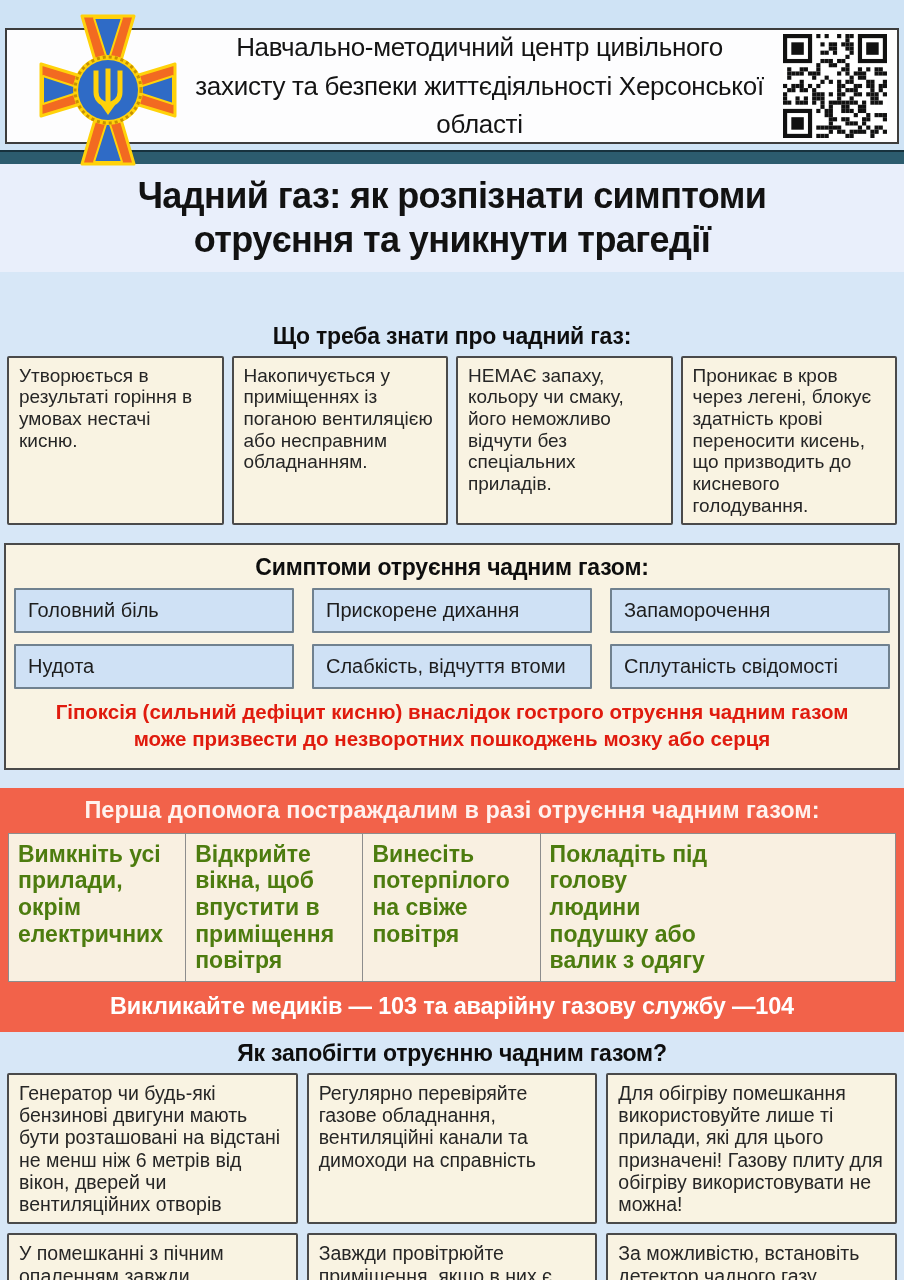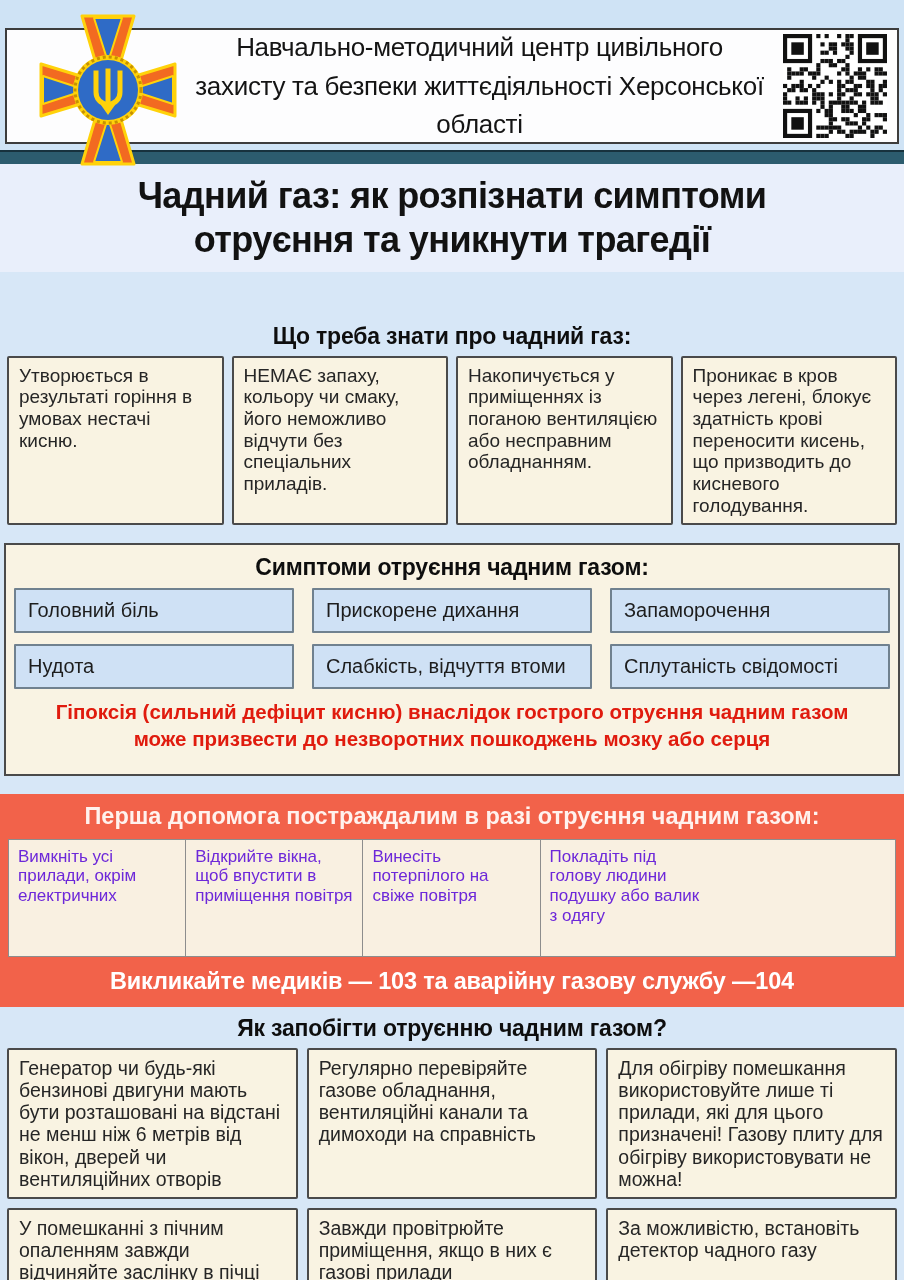--- a/index.html
+++ b/index.html
@@ -48,21 +48,21 @@
   }
   .card {
     background:#f9f3e2; border:2px solid #4a4a4a; border-radius:2px;
     padding:7px 10px; font-size:19px; line-height:1.14; color:#262626;
     min-height:167px;
   }
 
   
   .symptoms-panel {
     margin:18px 4px; background:#f9f3e3; border:2px solid #4a4a4a;
-    padding:4px 8px 19px;
+    padding:4px 8px 13px;
   }
   .sym-grid {
     display:grid; grid-template-columns:repeat(3,1fr); gap:11px 18px; margin-top:3px;
   }
   .sym-box {
     background:#cfe1f5; border:2px solid #70818f; border-radius:1px;
     height:45px; display:flex; align-items:center; padding:0 12px;
     font-size:20px; color:#1d1d1d;
   }
   .warning {
@@ -74,21 +74,21 @@
   .firstaid { background:#f2624a; margin-top:9px; padding:5px 0 3px; }
   .firstaid h2 {
     text-align:center; color:#fff2ee; font-size:23.5px; font-weight:bold; padding:4px 10px 9px;
   }
   .steps {
     margin:0 8px; display:grid; grid-template-columns:repeat(5,1fr);
     background:#f9f0e1; border:1px solid #8d8d8d;
   }
   .step {
     border-right:1px solid #8d8d8d; padding:7px 9px;
-    font-size:17px; line-height:1.16; color:#6d28d9; min-height:116px;
+    font-size:23px; line-height:1.16; color:#4d7c0f; min-height:116px;font-weight:bold;
   }
   .step:last-child { border-right:none; }
   .call {
     text-align:center; color:#ffffff; font-weight:bold; font-size:23.5px;
     padding:11px 0 9px; letter-spacing:-0.2px;
   }
 
   
   .prevent-band { background:#d7e7f7; padding-top:3px; }
   .cards3 {
@@ -346,22 +346,22 @@
   <div class="teal-bar"></div>
 
   <section class="title-band">
     <h1>Чадний газ: як розпізнати симптоми отруєння та уникнути трагедії</h1>
   </section>
 
   <section class="about-band">
     <h2 class="sec-head">Що треба знати про чадний газ:</h2>
     <div class="cards4">
       <div class="card">Утворюється в результаті горіння в умовах нестачі кисню.</div>
+      <div class="card">Накопичується у приміщеннях із поганою вентиляцією або несправним обладнанням.</div>
       <div class="card">НЕМАЄ запаху, кольору чи смаку, його неможливо відчути без спеціальних приладів.</div>
-      <div class="card">Накопичується у приміщеннях із поганою вентиляцією або несправним обладнанням.</div>
       <div class="card">Проникає в кров через легені, блокує здатність крові переносити кисень, що призводить до кисневого голодування.</div>
     </div>
   </section>
 
   <section class="symptoms-panel">
     <h2 class="sec-head">Симптоми отруєння чадним газом:</h2>
     <div class="sym-grid">
       <div class="sym-box">Головний біль</div>
       <div class="sym-box">Прискорене дихання</div>
       <div class="sym-box">Запаморочення</div>

